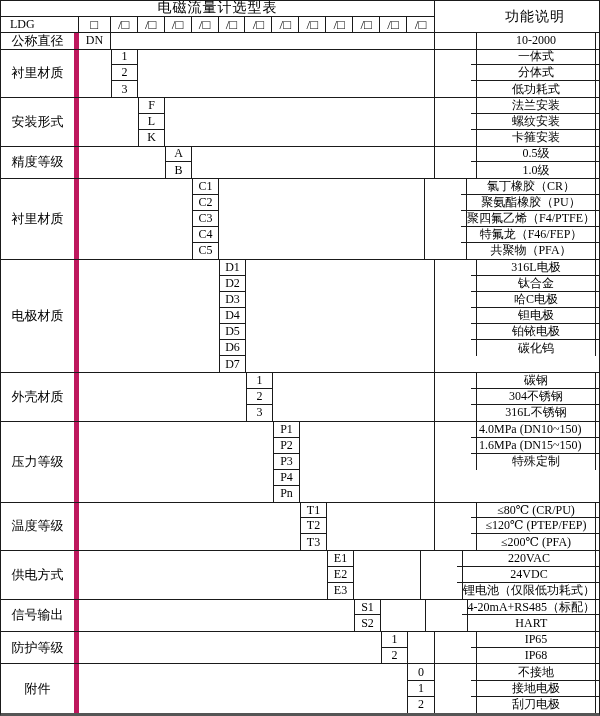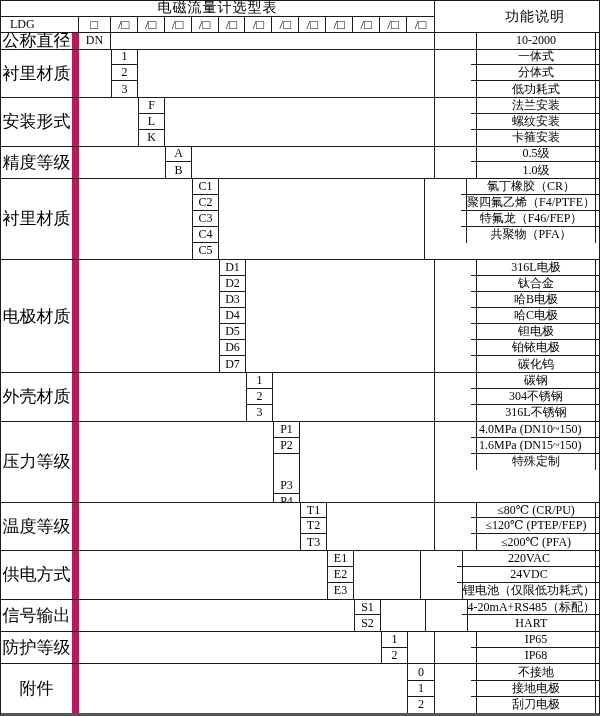--- a/index.html
+++ b/index.html
@@ -34,23 +34,23 @@
   #model-prefix-cell { width:78px; padding-left:9px; justify-content:flex-start; }
   #model-base-cell { width:32px; justify-content:center; font-size:13px; }
   .model-slot { width:27px; justify-content:center; font-size:13px; }
   .model-slot:last-child { border-right:none; }
   #function-header {
     height:100%; display:flex; align-items:center; justify-content:center;
     font-size:14px; letter-spacing:1px;
   }
   
   .section-label {
-    width:78px; border-right:7px solid #be185d;
+    width:78px; border-right:5px solid #be185d;
     display:flex; align-items:center; justify-content:center;
-    font-size:17px; text-align:center;
+    font-size:13px; text-align:center;
   }
   .spacer { background:#fff; }
   .spacer-right { flex:1; }
   .code-col { width:27px; display:flex; flex-direction:column; }
   .code-col.bl { border-left:1px solid #1a1a1a; }
   .code-col.br { border-right:1px solid #1a1a1a; }
   .code-cell {
     display:flex; align-items:center; justify-content:center;
     border-bottom:1px solid #1a1a1a; font-size:12px;
   }
@@ -185,20 +185,23 @@
           <div class="code-cell" style="height: 20%;">C4</div>
           <div class="code-cell" style="height: 20%;">C5</div>
         </div>
         <div class="spacer spacer-right"></div>
       </div>
       <div class="right-part">
         <div class="desc-cell" style="height: 20%;">
           <div class="desc-inner">氯丁橡胶（CR）</div>
         </div>
         <div class="desc-cell" style="height: 20%;">
+          <div class="desc-inner">聚氨酯橡胶（PU）</div>
+        </div>
+        <div class="desc-cell" style="height: 20%;">
           <div class="desc-inner">聚四氟乙烯（F4/PTFE）</div>
         </div>
         <div class="desc-cell" style="height: 20%;">
           <div class="desc-inner">特氟龙（F46/FEP）</div>
         </div>
         <div class="desc-cell" style="height: 20%;">
           <div class="desc-inner">共聚物（PFA）</div>
         </div>
       </div>
     </div>
@@ -218,23 +221,20 @@
         <div class="spacer spacer-right"></div>
       </div>
       <div class="right-part">
         <div class="desc-cell" style="height: 14.2857%;">
           <div class="desc-inner">316L电极</div>
         </div>
         <div class="desc-cell" style="height: 14.2857%;">
           <div class="desc-inner">钛合金</div>
         </div>
         <div class="desc-cell" style="height: 14.2857%;">
-          <div class="desc-inner">哈B电极</div>
-        </div>
-        <div class="desc-cell" style="height: 14.2857%;">
           <div class="desc-inner">哈C电极</div>
         </div>
         <div class="desc-cell" style="height: 14.2857%;">
           <div class="desc-inner">钽电极</div>
         </div>
         <div class="desc-cell" style="height: 14.2857%;">
           <div class="desc-inner">铂铱电极</div>
         </div>
         <div class="desc-cell" style="height: 14.2857%;">
           <div class="desc-inner">碳化钨</div>
@@ -264,21 +264,21 @@
         </div>
       </div>
     </div>
     <div class="band" style="height: 80.91px;">
       <div class="left-part">
         <div class="section-label">压力等级</div>
         <div class="spacer" style="width: 194px;"></div>
         <div class="code-col bl br" style="width: 27px;">
           <div class="code-cell" style="height: 20%;">P1</div>
           <div class="code-cell" style="height: 20%;">P2</div>
-          <div class="code-cell" style="height: 20%; margin-top: 24px;">P3</div>
+          <div class="code-cell" style="height: 20%;">P3</div>
           <div class="code-cell" style="height: 20%;">P4</div>
           <div class="code-cell" style="height: 20%;">Pn</div>
         </div>
         <div class="spacer spacer-right"></div>
       </div>
       <div class="right-part">
         <div class="desc-cell" style="height: 20%;">
           <div class="desc-inner left">4.0MPa (DN10~150)</div>
         </div>
         <div class="desc-cell" style="height: 20%;">

